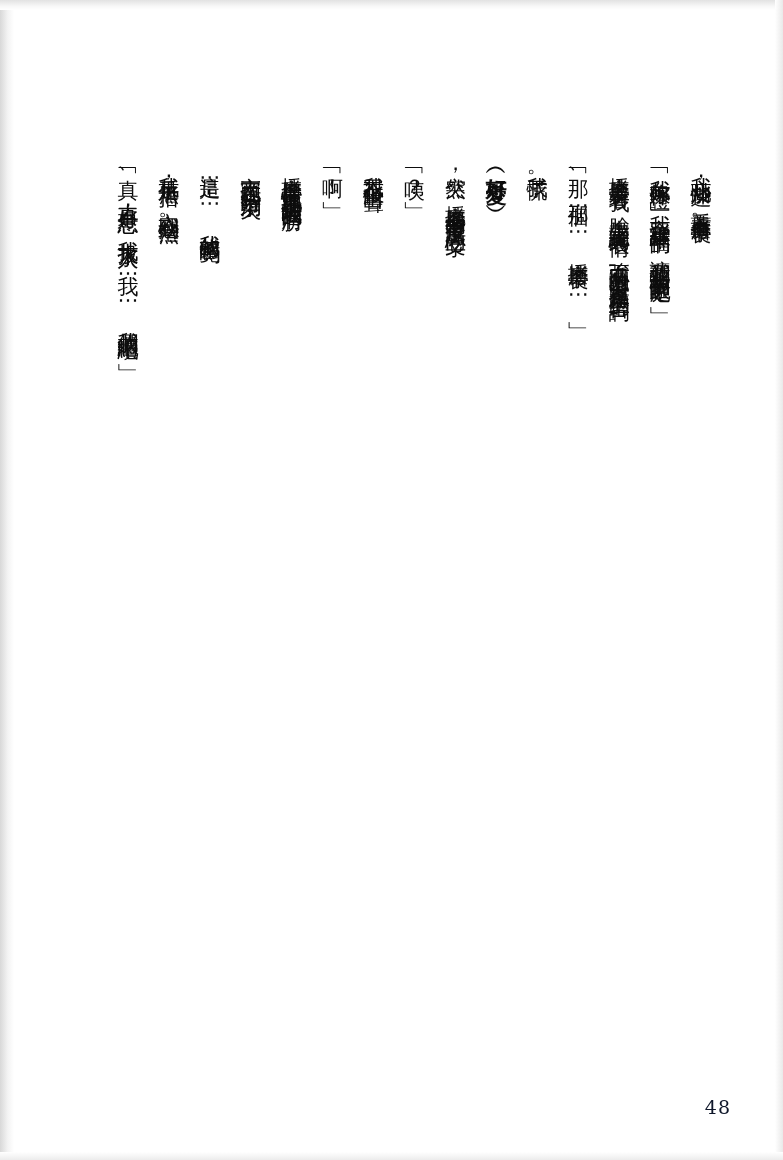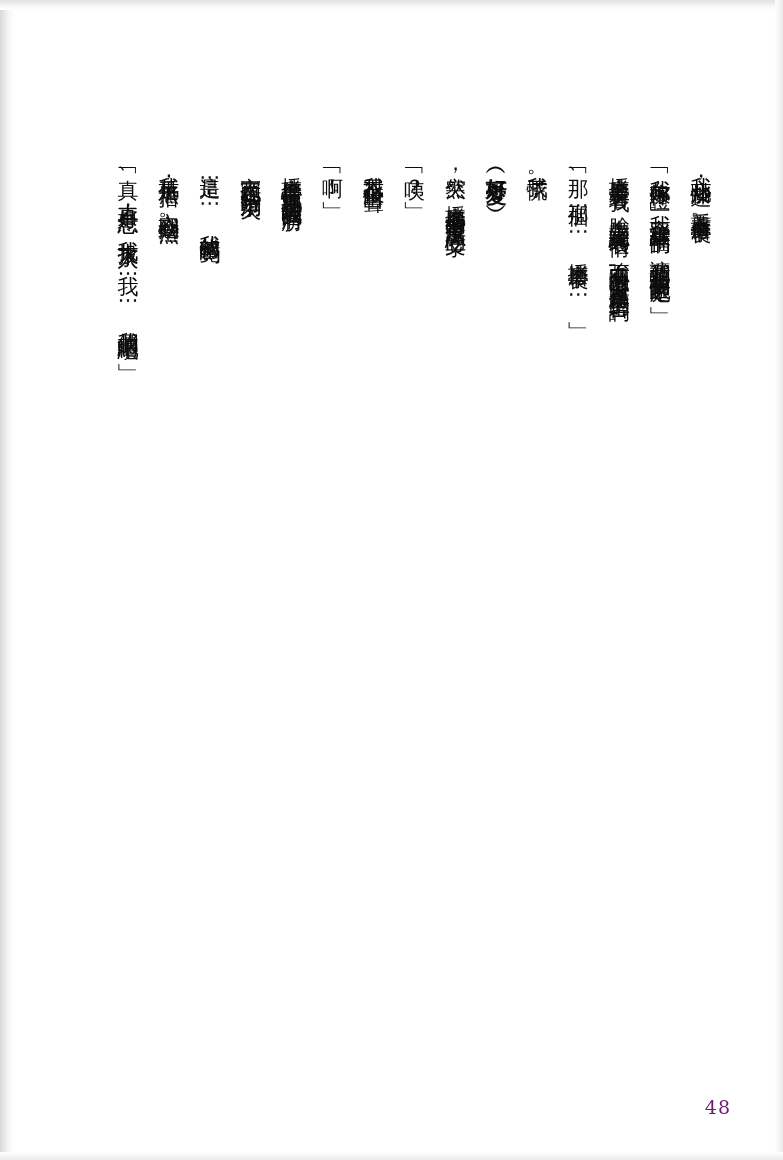--- a/index.html
+++ b/index.html
@@ -69,21 +69,21 @@
     padding: 0;
   }
   .line.bold {
     font-weight: 700;
   }
   .page-number {
     position: absolute;
     right: 52px;
     bottom: 42px;
     font-size: 19px;
-    color: #701a75;
+    color: #0f172a;
     font-family: "DejaVu Serif", "Liberation Serif", serif;
     letter-spacing: 1px;
   }
 </style>
 </head>
 <body>
 
 <div class="page">
   <div class="page-edge-left"></div>
   <div class="page-edge-top"></div>

